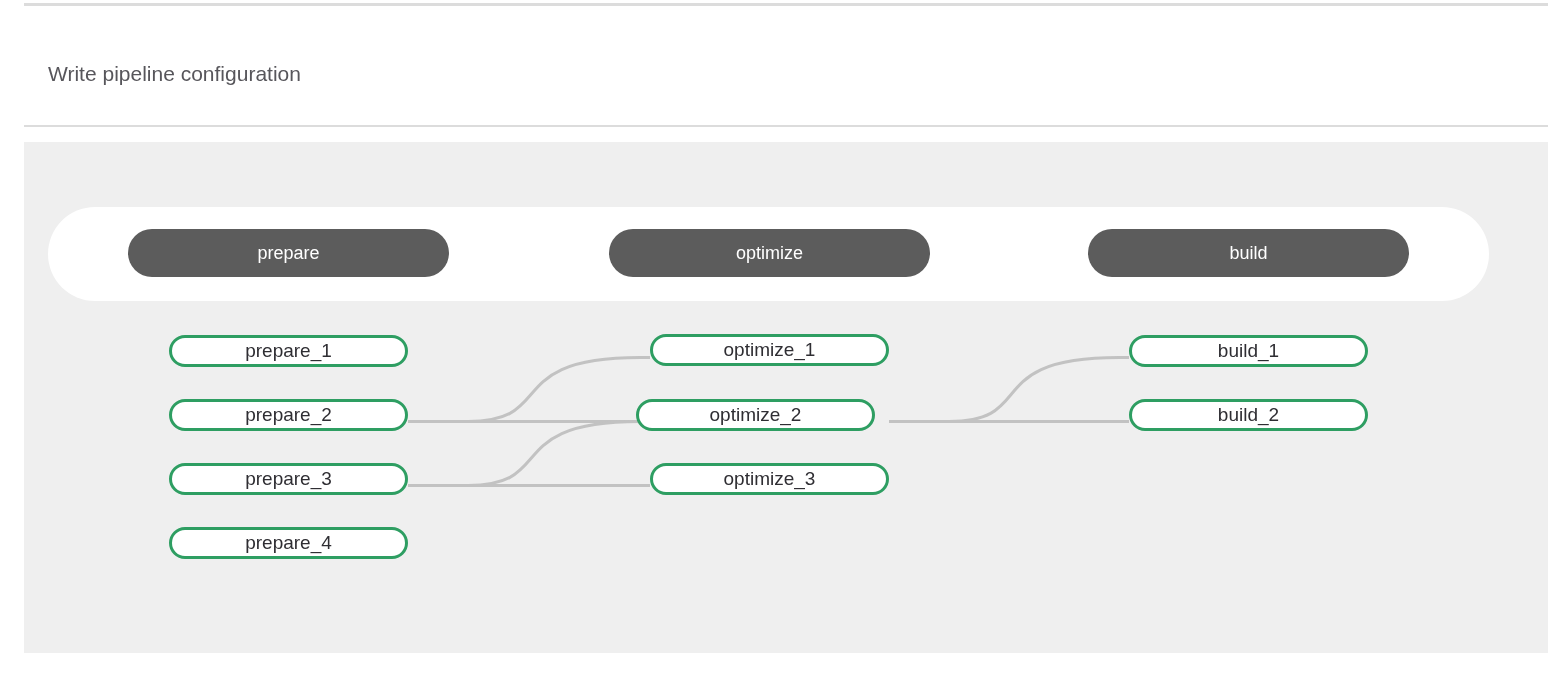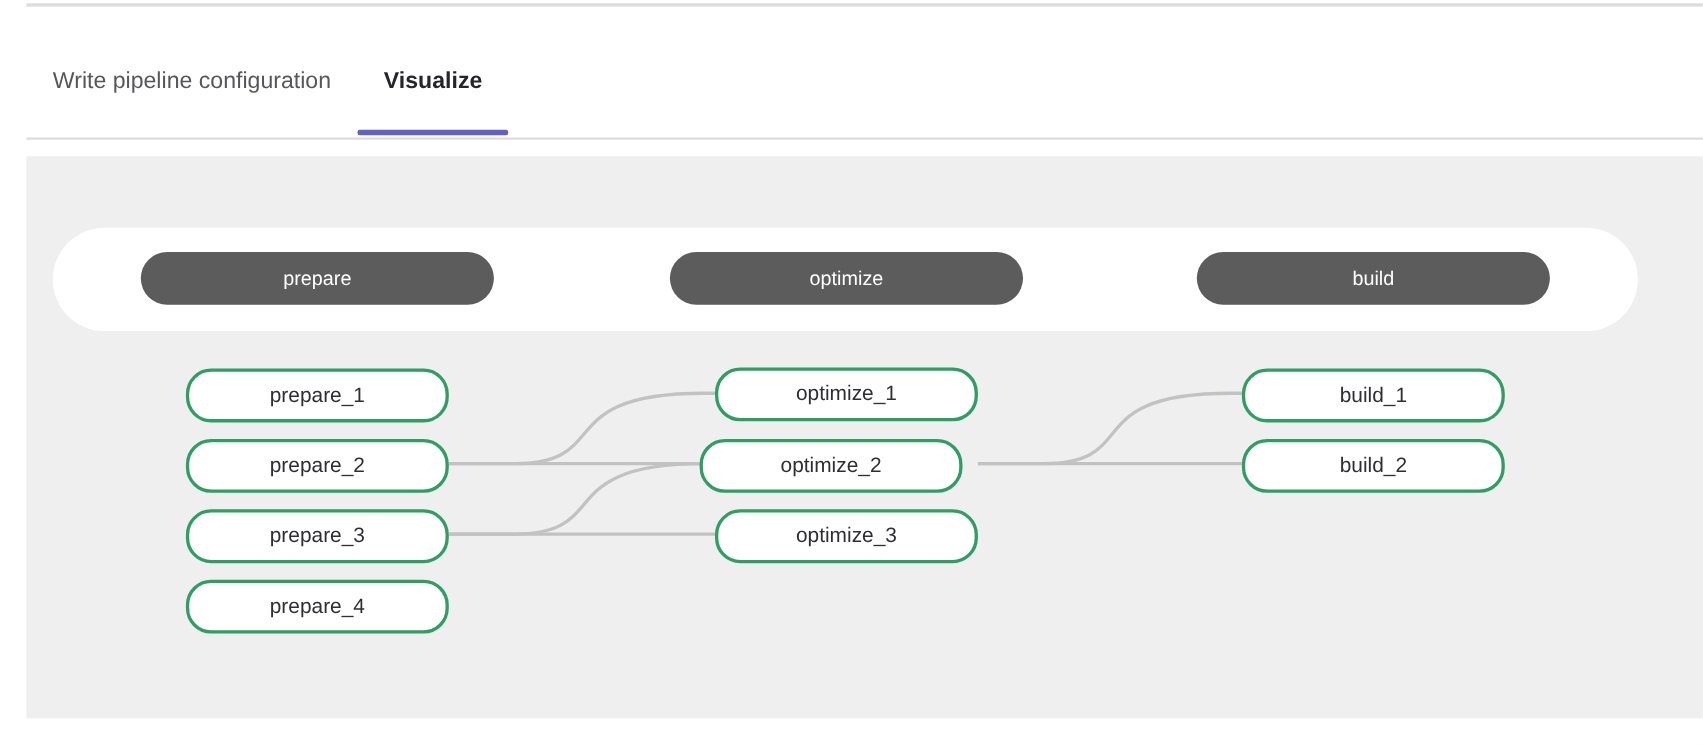--- a/index.html
+++ b/index.html
@@ -58,42 +58,39 @@
     background: var(--stage-bg, #5c5c5c);
     color: var(--stage-text, #ffffff);
     border-radius: 24px;
     display: flex; align-items: center; justify-content: center;
     font-size: 18px;
   }
 
   svg.links { position: absolute; left: 0; top: 0; }
 
   .job-pill {
-    position: absolute; width: 239px; height: 49px;
+    position: absolute; width: 239px; height: 32px;
     background: var(--job-bg, #ffffff);
     border: 3px solid var(--job-border, #2e9e62);
     border-radius: 23px;
     display: flex; align-items: center; justify-content: center;
     font-size: 19px; color: var(--job-text, #2f2e33);
     cursor: pointer;
   }
 </style>
 </head>
 <body>
 
 <div class="page">
 
   <div class="top-line"></div>
 
   <nav class="tabs-bar">
     <div class="tab">
       <span>Write pipeline configuration</span>
-    </div>
-    <div class="tab active">
-      <span>Visualize</span>
     </div>
   </nav>
 
   <div class="panel">
     <div class="stage-bar"></div>
     <svg class="links" width="1524" height="511" viewBox="0 0 1524 511">
         <path d="M 384 279.5 H 444 C 534 279.5, 476 215.5, 616 215.5 H 626" fill="none" stroke="#c2c2c2" stroke-width="3"></path>
         <path d="M 384 279.5 H 626" fill="none" stroke="#c2c2c2" stroke-width="3"></path>
         <path d="M 384 343.5 H 444 C 534 343.5, 476 279.5, 616 279.5 H 626" fill="none" stroke="#c2c2c2" stroke-width="3"></path>
         <path d="M 384 343.5 H 626" fill="none" stroke="#c2c2c2" stroke-width="3"></path>

